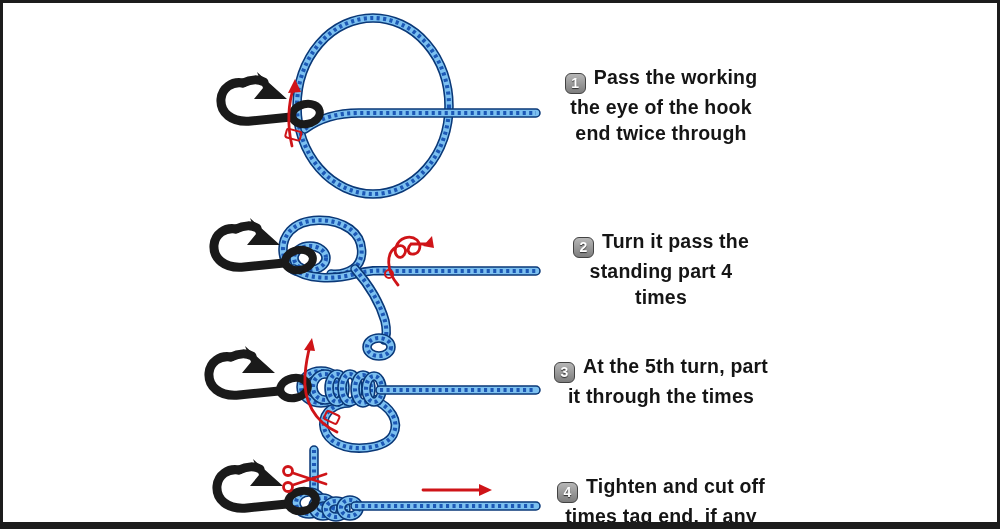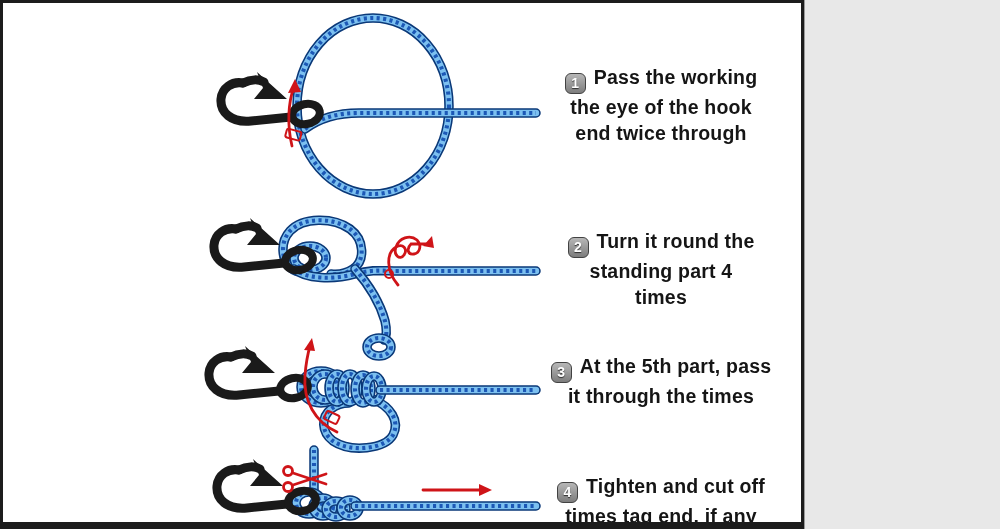--- a/index.html
+++ b/index.html
@@ -1,18 +1,18 @@
 <!DOCTYPE html>
 <html><head>
 <meta charset="utf-8">
 <style>
   html,body{margin:0;padding:0;background:#e8e8e8;}
   #frame{
     position:relative;
-    width:804px;height:529px;
+    width:1000px;height:529px;
     box-sizing:border-box;
     background:#ffffff;
     border:3px solid #1c1c1c;
     border-bottom-width:7px;
     outline:1px solid #9a9a9a;
     overflow:hidden;
     font-family:"Liberation Sans", sans-serif;
   }
   #knot-svg{position:absolute;left:0;top:0;}
   
@@ -159,27 +159,27 @@
     </g>
   </svg>
 
   <div class="step-text" style="top:61px">
     <div><span class="badge">1</span><span>Pass the working</span></div>
     <div>the eye of the hook</div>
     <div>end twice through</div>
   </div>
 
   <div class="step-text" style="top:225px">
-    <div><span class="badge">2</span><span>Turn it round the</span></div>
+    <div><span class="badge">2</span><span>Turn it pass the</span></div>
     <div>standing part 4</div>
     <div>times</div>
   </div>
 
   <div class="step-text" style="top:350px">
-    <div><span class="badge">3</span><span>At the 5th part, pass</span></div>
+    <div><span class="badge">3</span><span>At the 5th turn, part</span></div>
     <div>it through the times</div>
   </div>
 
   <div class="step-text" style="top:470px">
     <div><span class="badge">4</span><span>Tighten and cut off</span></div>
     <div>times tag end, if any</div>
   </div>
 
 </div>
 

